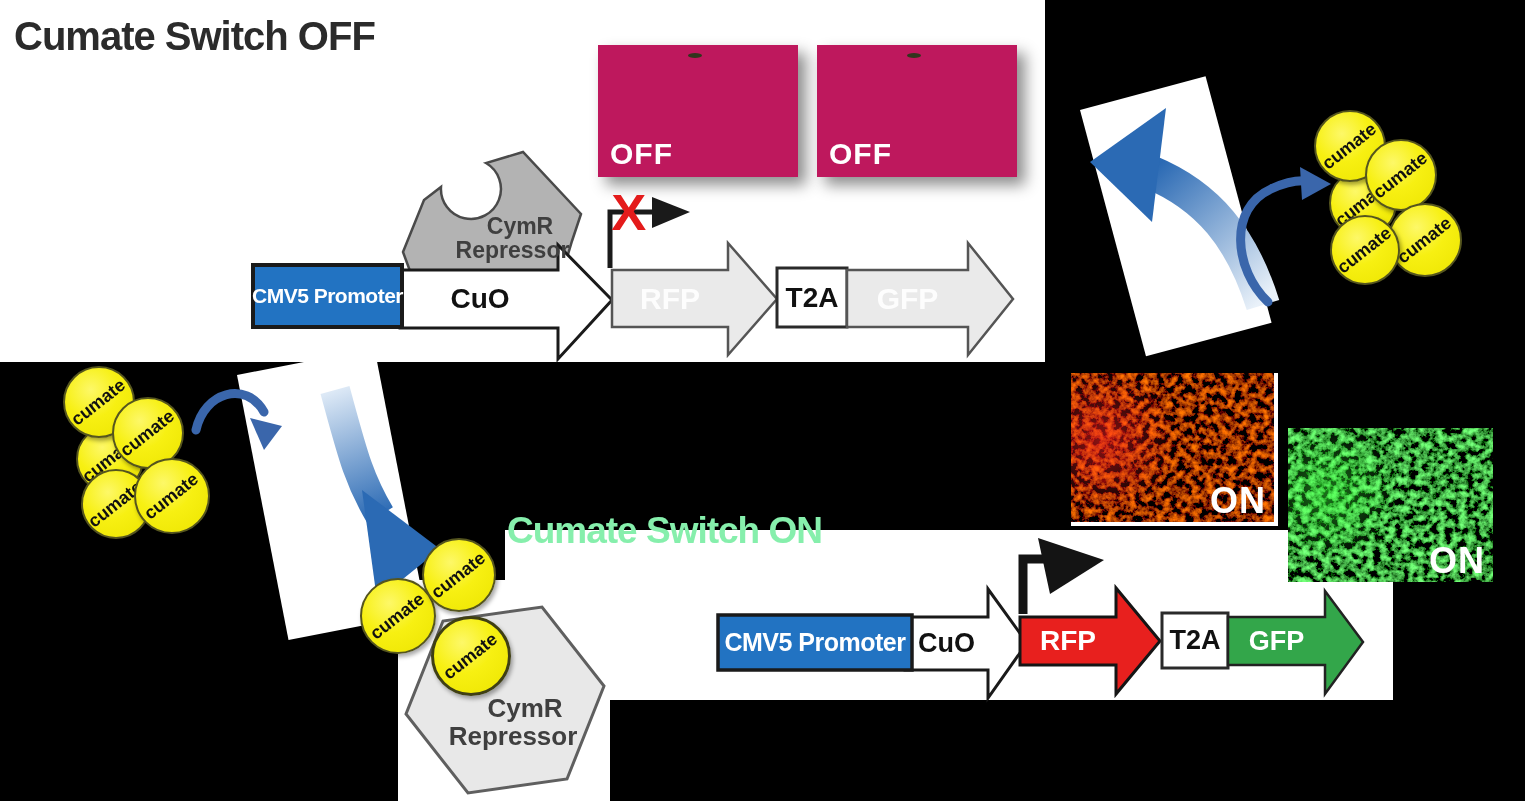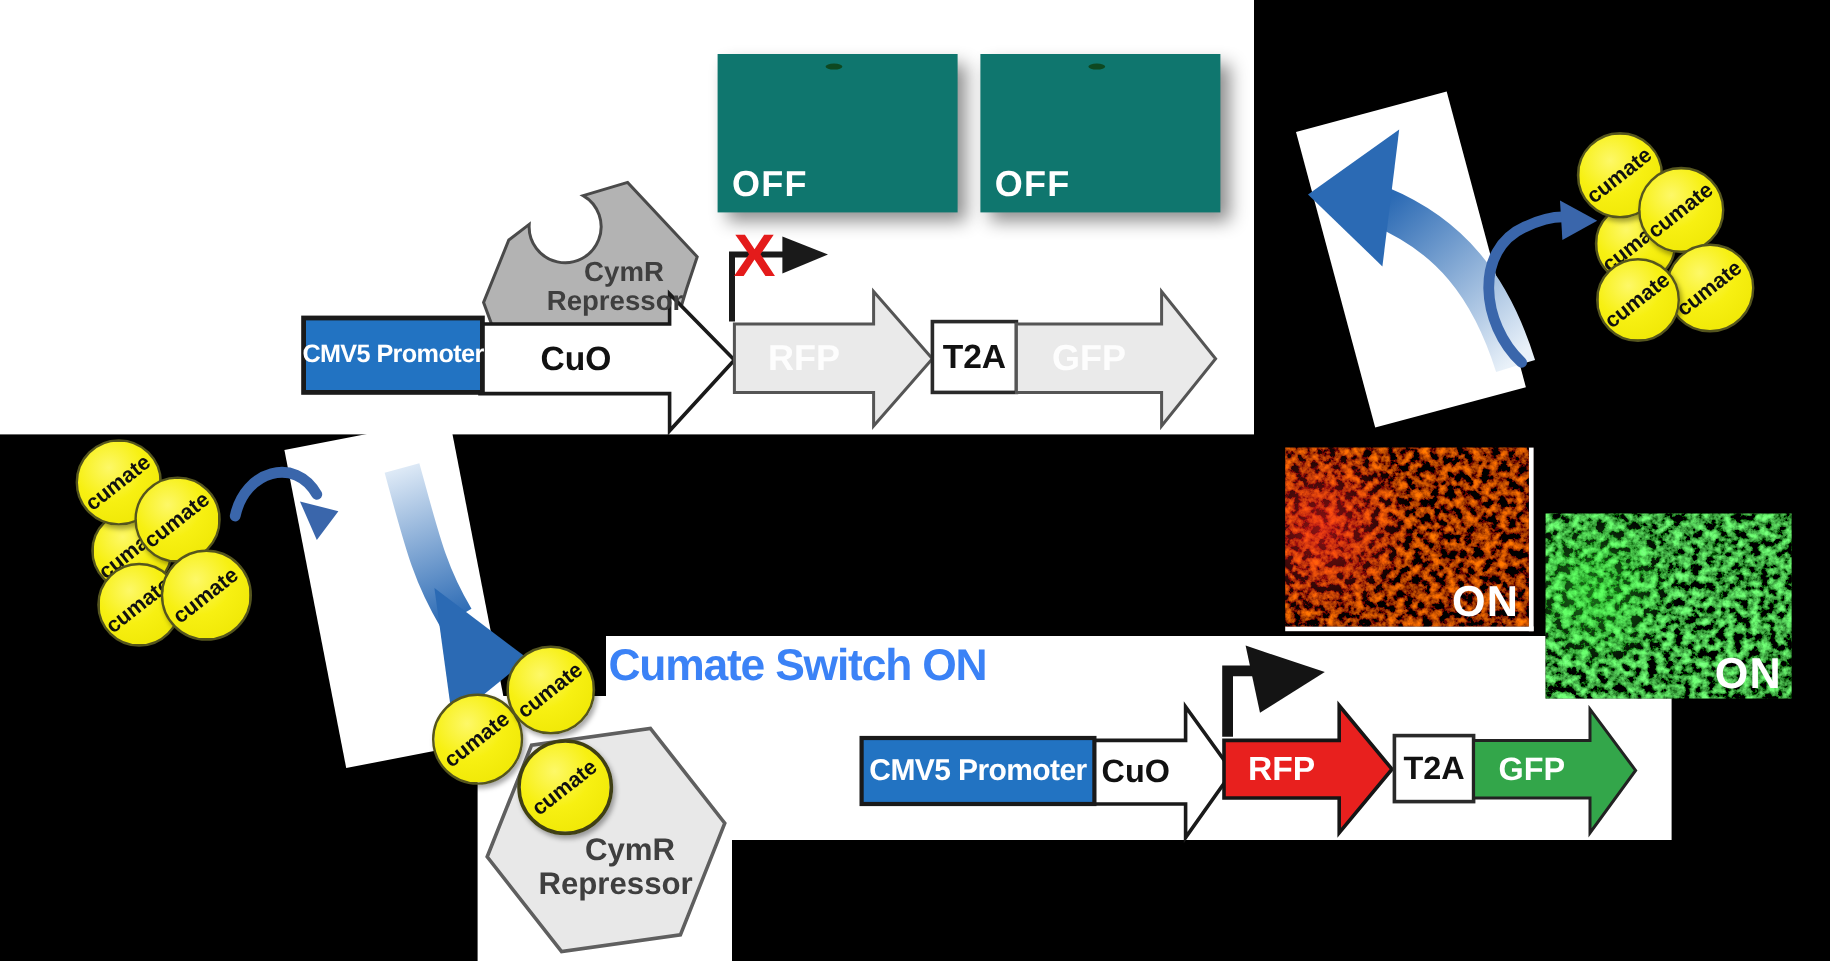--- a/index.html
+++ b/index.html
@@ -4,24 +4,24 @@
 <style>
   html,body{margin:0;padding:0;background:#000;}
   #stage{position:relative;width:1525px;height:801px;background:#000;overflow:hidden;
          font-family:"Liberation Sans",sans-serif;}
   .panel{position:absolute;background:#fff;}
   .card{position:absolute;background:#fff;transform-origin:top left;}
   .shapes{position:absolute;left:0;top:0;z-index:20;pointer-events:none;}
   .lbl{position:absolute;font-weight:bold;display:flex;align-items:center;justify-content:center;
        white-space:nowrap;z-index:30;}
   .title-off{left:14px;top:14px;font-size:40px;color:#2b2b2b;letter-spacing:-1px;}
-  .title-on{left:507px;top:534px;font-size:37px;color:#3b82f6;letter-spacing:-1px;}
+  .title-on{left:507px;top:510px;font-size:37px;color:#86efac;letter-spacing:-1px;}
   .gene-lbl{z-index:30;text-align:right;}
   .micro{position:absolute;z-index:25;}
-  .offbox{background:#0f766e;box-shadow:8px 8px 14px rgba(0,0,0,0.45);}
+  .offbox{background:#be185d;box-shadow:8px 8px 14px rgba(0,0,0,0.45);}
   .offbox .tag{position:absolute;left:12px;bottom:6px;font-weight:bold;font-size:30px;color:#fff;letter-spacing:1px;}
   .onimg .tag{position:absolute;right:8px;bottom:0px;font-weight:bold;font-size:36px;color:#fff;letter-spacing:1px;z-index:3;}
   .smudge{position:absolute;left:45%;top:8px;width:14px;height:5px;background:#0e3d0e;opacity:.8;border-radius:50%;}
   .noise{position:absolute;left:0;top:0;z-index:1;}
   .glow{position:absolute;left:0;top:0;width:100%;height:100%;z-index:2;}
   .cumate{position:absolute;z-index:40;border-radius:50%;
           background:radial-gradient(circle at 38% 32%, #fdf868 0%, #f7f012 45%, #ece400 100%);
           border:2px solid #55551e;display:flex;align-items:center;justify-content:center;
           box-shadow:2px 3px 4px rgba(0,0,0,0.35);}
   .cumate span{transform:rotate(-38deg);font-weight:bold;font-size:18px;color:#101010;}
@@ -88,20 +88,21 @@
     <path d="M 335,390 C 352,452 358,478 380,515" fill="none" stroke="url(#grad2)" stroke-width="30"></path>
     <polygon points="362,490 440,549 377,600" fill="#2b6ab4"></polygon>
 
     <path d="M 1268,302 C 1234,270 1228,208 1271,189 C 1286,182 1297,180 1307,181" fill="none" stroke="#3a66ab" stroke-width="9" stroke-linecap="round"></path>
     <polygon points="1300,167 1331,184 1302,200" fill="#3a66ab"></polygon>
 
     <path d="M 196,430 C 204,392 246,380 264,412" fill="none" stroke="#3a66ab" stroke-width="9" stroke-linecap="round"></path>
     <polygon points="250,418 282,426 264,450" fill="#3a66ab"></polygon>
   </svg>
 
+  <div class="lbl title-off">Cumate Switch OFF</div>
   <div class="lbl title-on">Cumate Switch ON</div>
 
   <div class="micro offbox" style="left:598px;top:45px;width:200px;height:132px;">
     <div class="smudge"></div>
     <span class="tag">OFF</span>
   </div>
   <div class="micro offbox" style="left:817px;top:45px;width:200px;height:132px;">
     <div class="smudge"></div>
     <span class="tag">OFF</span>
   </div>

